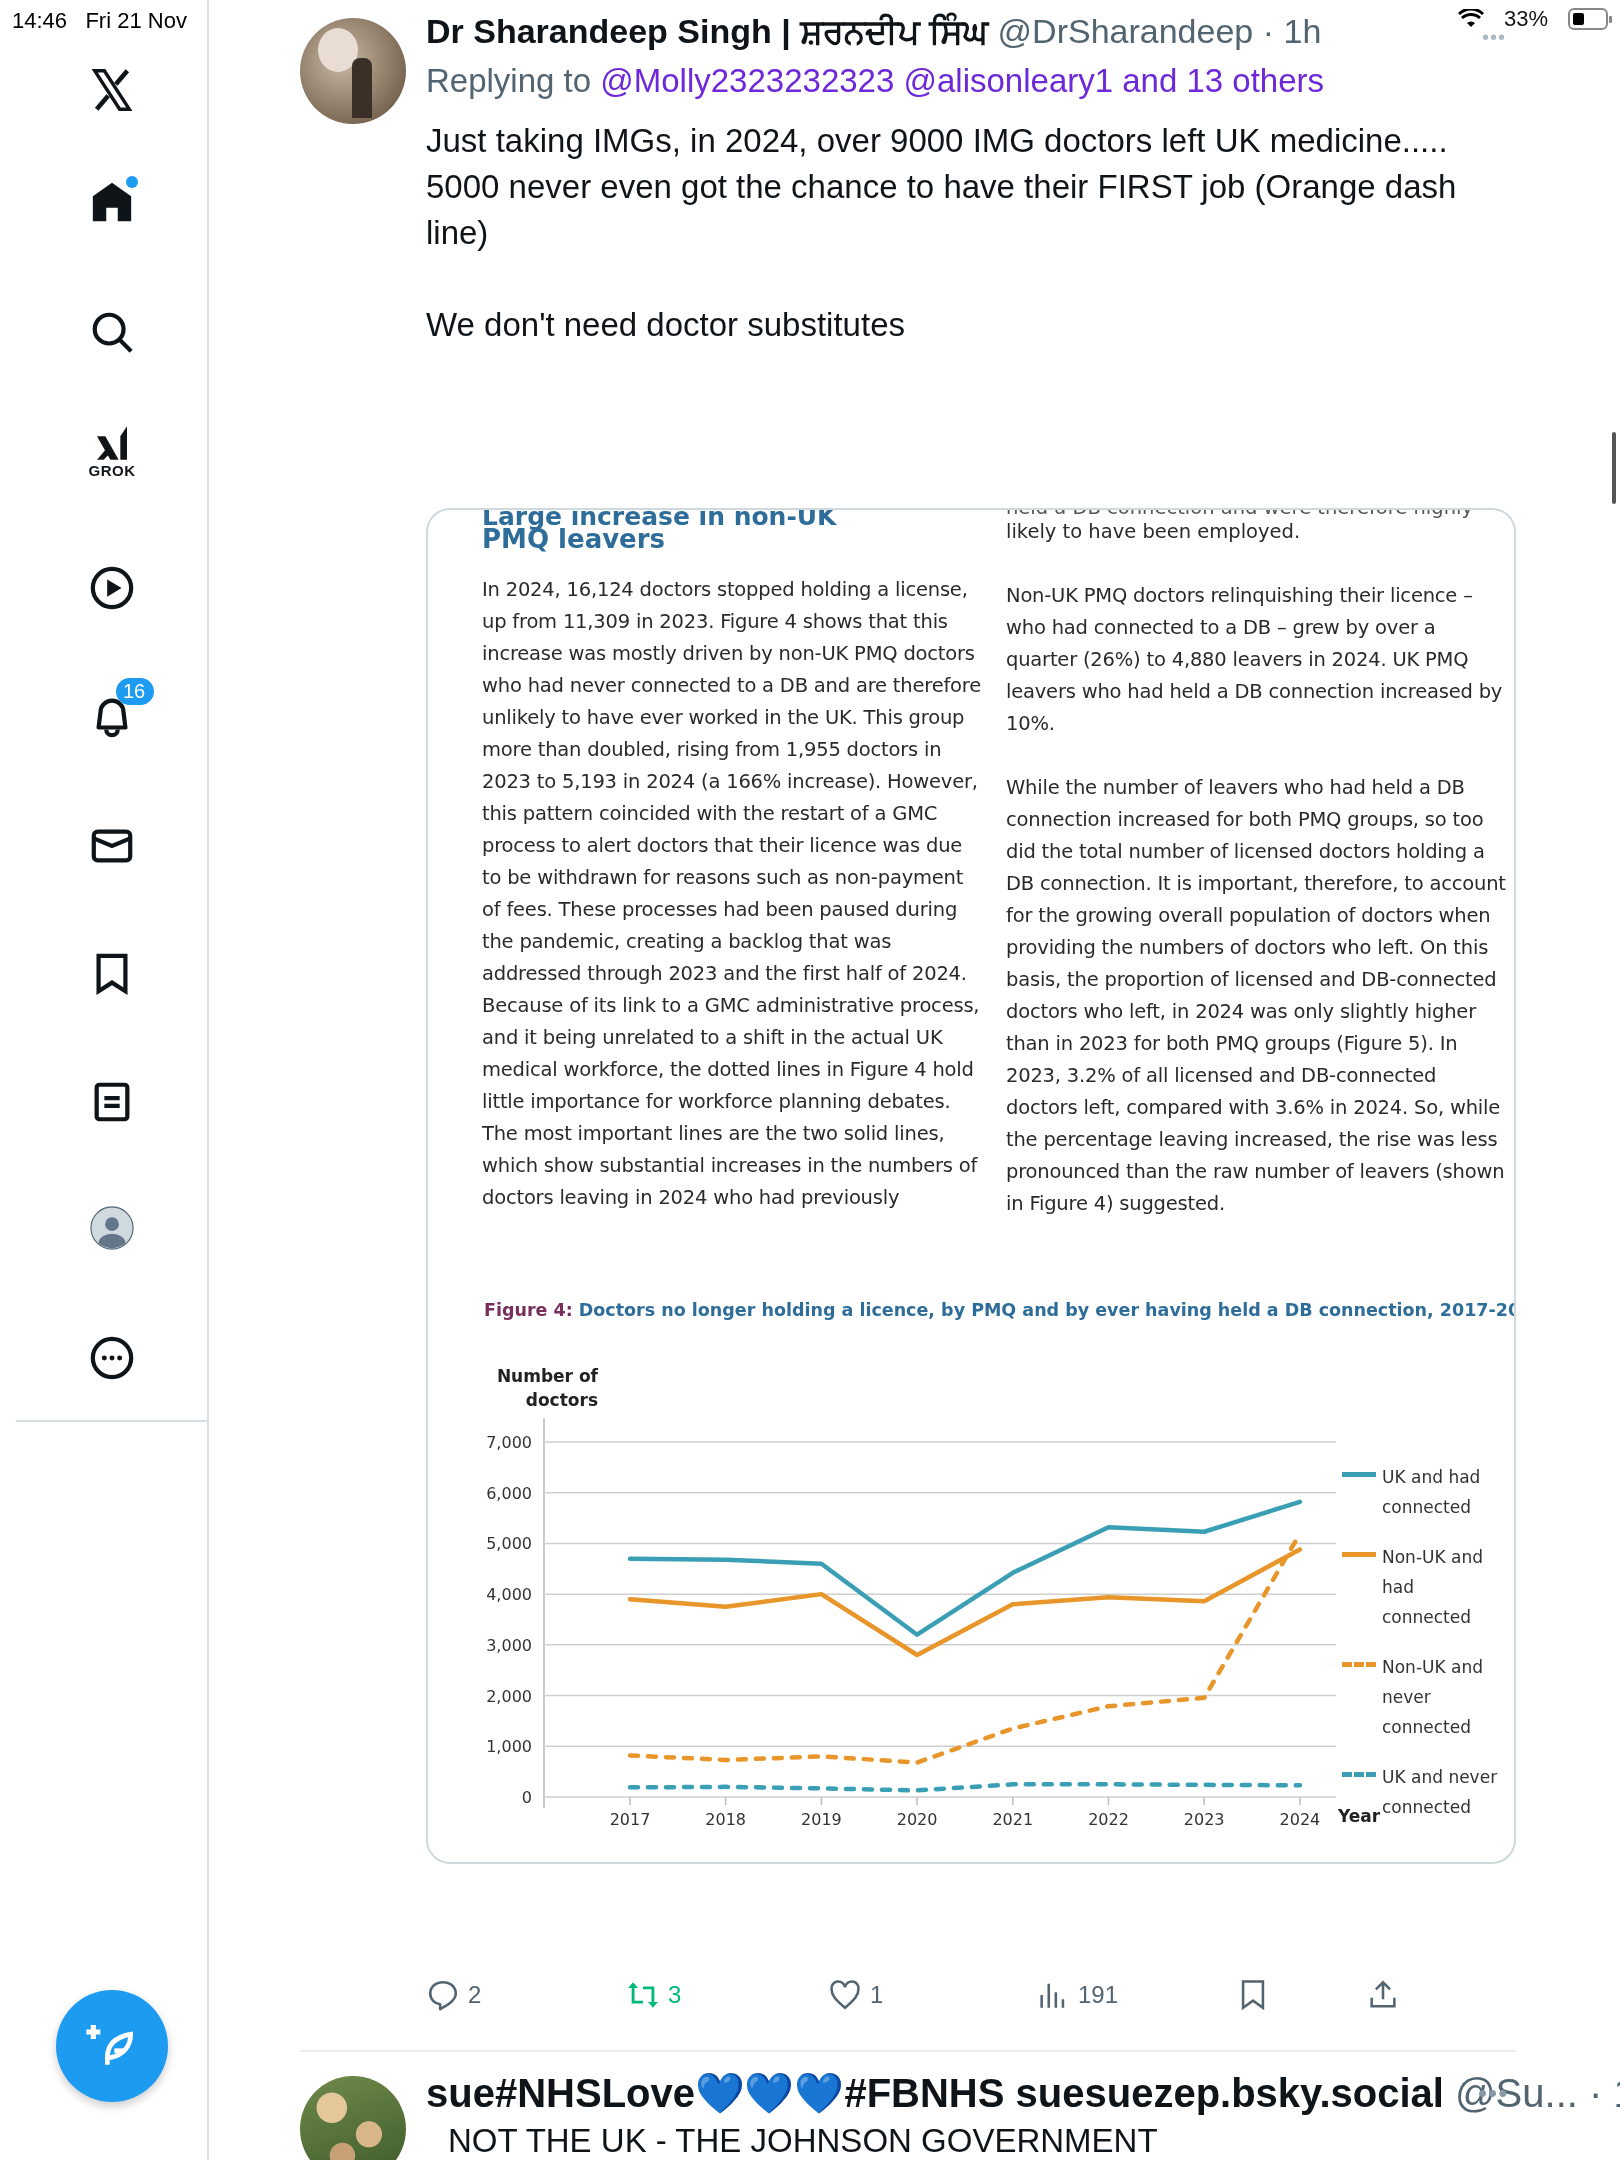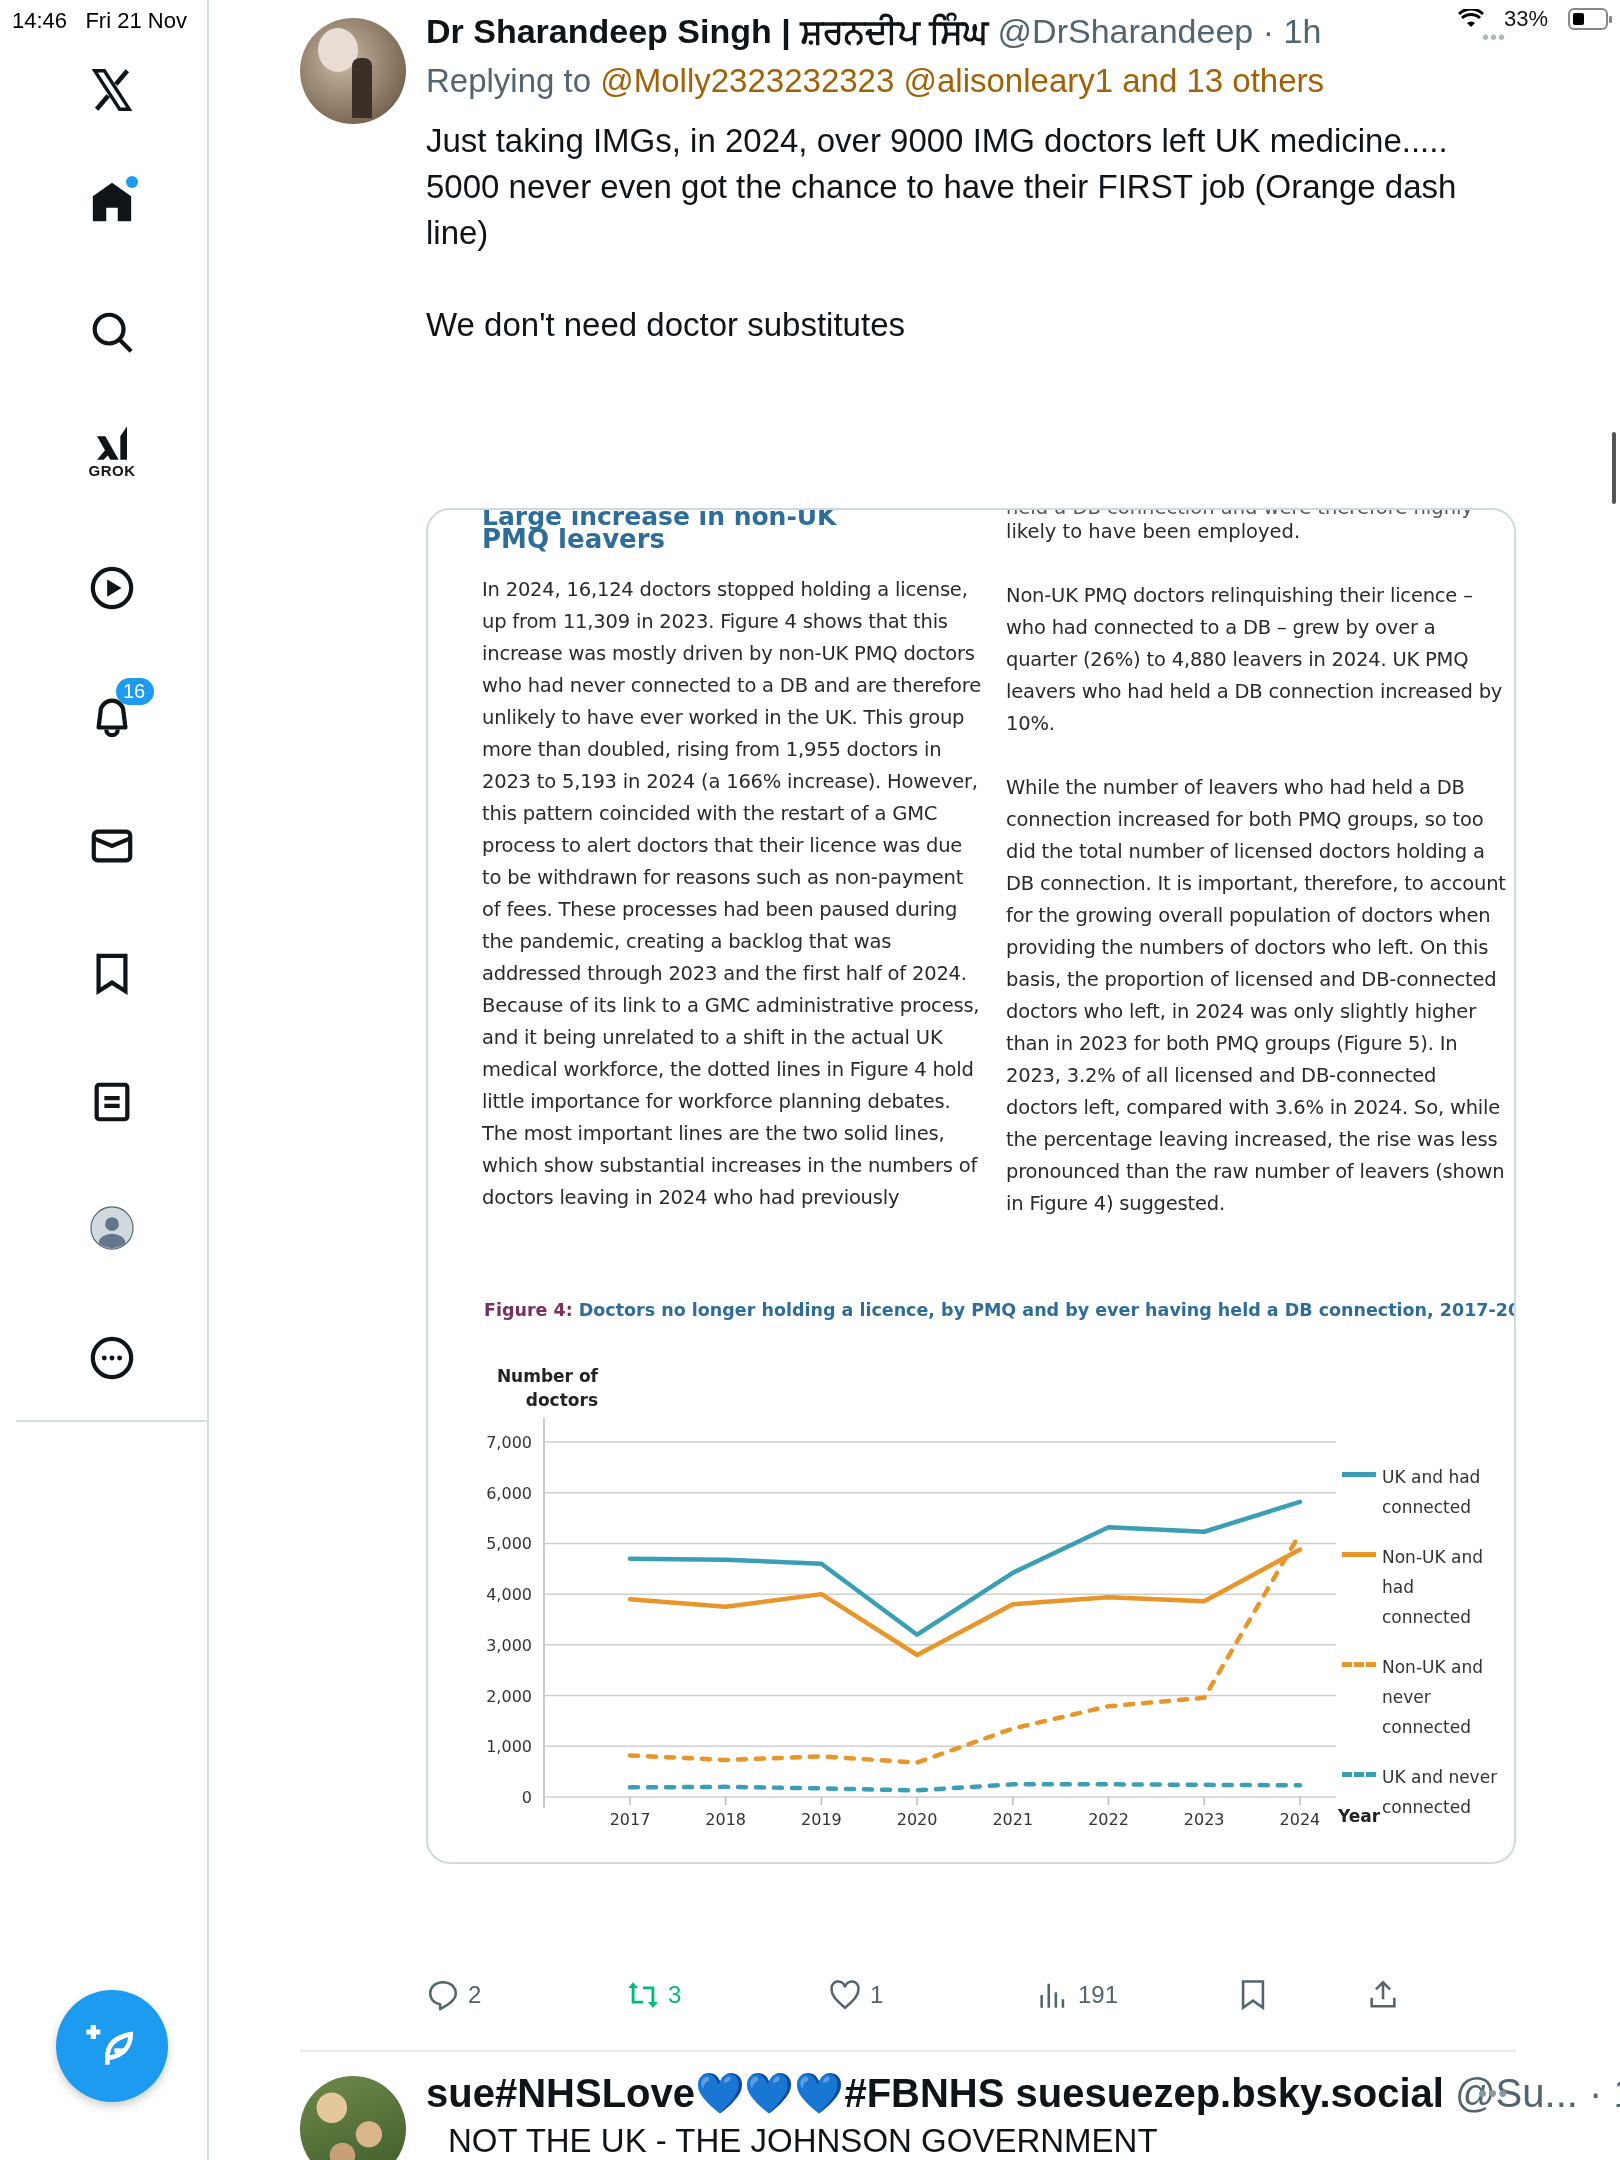--- a/index.html
+++ b/index.html
@@ -21,21 +21,21 @@
   .notif-badge { position: absolute; left: 34px; top: -8px; background: #1d9bf0; color: #fff; font-size: 20px; padding: 2px 7px; border-radius: 14px; min-width: 38px; text-align: left; }
   .grok-label { position: absolute; left: 0; width: 60px; top: 42px; text-align: center; font-size: 15px; font-weight: bold; letter-spacing: 0.5px; }
   .compose-btn { position: absolute; left: 40px; top: 1990px; width: 112px; height: 112px; border-radius: 50%; background: #1d9bf0; box-shadow: 0 4px 10px rgba(0,0,0,0.2); display: flex; align-items: center; justify-content: center; }
   .avatar { position: absolute; left: 300px; top: 18px; width: 106px; height: 106px; border-radius: 50%; background: radial-gradient(circle at 40% 40%, #c9b9a3, #7d6a56 70%, #514437); overflow: hidden; }
   .avatar .sign { position: absolute; left: 18px; top: 10px; width: 40px; height: 44px; border-radius: 50%; background: #e8dcd4; }
   .avatar .person { position: absolute; left: 52px; top: 40px; width: 20px; height: 60px; background: #3a3028; border-radius: 8px 8px 0 0; }
   .name-row { position: absolute; left: 426px; top: 12px; font-size: 34px; white-space: nowrap; }
   .display-name { font-weight: bold; color: #0f1419; }
   .handle { color: #536471; }
   .reply-row { position: absolute; left: 426px; top: 62px; font-size: 33px; color: #536471; white-space: nowrap; }
-  .link { color: #a16207; }
+  .link { color: #6d28d9; }
   .tweet-body { position: absolute; left: 426px; top: 118px; width: 1090px; font-size: 33px; line-height: 46px; color: #0f1419; }
   .tweet-body p { margin-bottom: 46px; }
 
   .media-card { position: absolute; left: 426px; top: 508px; width: 1090px; height: 1356px; border: 2px solid #cfd9de; border-radius: 24px; overflow: hidden; background: #fff; }
   .doc { position: absolute; left: 0; top: 0; width: 1090px; height: 1452px; font-family: "DejaVu Sans", sans-serif; }
   .doc-h-clip { position: absolute; left: 54px; top: -8px; font-size: 25px; color: #2e6d9a; font-weight: bold; }
   .doc-heading { position: absolute; left: 54px; top: 14px; font-size: 26px; color: #2e6d9a; font-weight: bold; }
   .doc-col { position: absolute; top: 64px; width: 500px; font-size: 19.5px; line-height: 32px; color: #2a2a2a; letter-spacing: -0.2px; }
   .doc-col.left { left: 54px; }
   .doc-col.right { left: 578px; top: 70px; }

